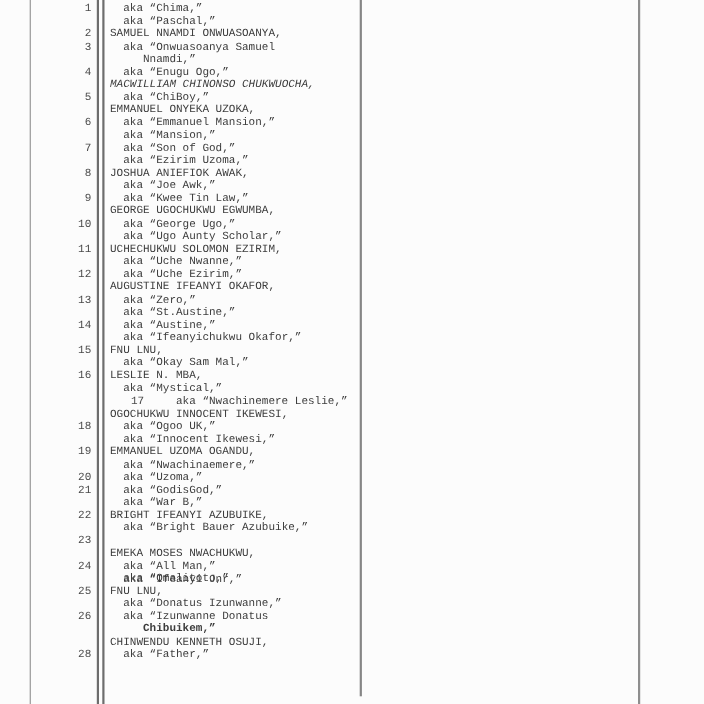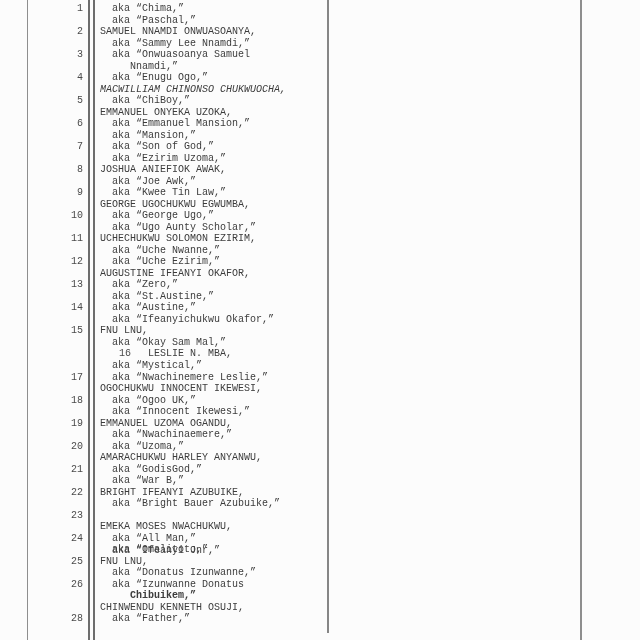--- a/index.html
+++ b/index.html
@@ -68,24 +68,20 @@
       </div>
       <div class="row">
         <span class="num" style="color: rgb(74, 74, 74);"></span>
         <span class="txt" style="color: rgb(60, 60, 60);">  aka “Paschal,”</span>
       </div>
       <div class="row">
         <span class="num" style="color: rgb(74, 74, 74);">2</span>
         <span class="txt" style="color: rgb(60, 60, 60);">SAMUEL NNAMDI ONWUASOANYA,</span>
       </div>
       <div class="row">
-        <span class="num" style="color: rgb(74, 74, 74);"></span>
-        <span class="txt" style="color: rgb(60, 60, 60);">  aka “Sammy Lee Nnamdi,”</span>
-      </div>
-      <div class="row">
         <span class="num" style="color: rgb(74, 74, 74);">3</span>
         <span class="txt" style="color: rgb(60, 60, 60);">  aka “Onwuasoanya Samuel</span>
       </div>
       <div class="row">
         <span class="num" style="color: rgb(74, 74, 74);"></span>
         <span class="txt" style="color: rgb(60, 60, 60);">     Nnamdi,”</span>
       </div>
       <div class="row">
         <span class="num" style="color: rgb(74, 74, 74);">4</span>
         <span class="txt" style="color: rgb(60, 60, 60);">  aka “Enugu Ogo,”</span>
@@ -176,29 +172,29 @@
       </div>
       <div class="row">
         <span class="num" style="color: rgb(74, 74, 74);">15</span>
         <span class="txt" style="color: rgb(60, 60, 60);">FNU LNU,</span>
       </div>
       <div class="row">
         <span class="num" style="color: rgb(74, 74, 74);"></span>
         <span class="txt" style="color: rgb(60, 60, 60);">  aka “Okay Sam Mal,”</span>
       </div>
       <div class="row">
-        <span class="num" style="color: rgb(74, 74, 74); padding-left: 48px;">16</span>
+        <span class="num" style="color: rgb(74, 74, 74);">16</span>
         <span class="txt" style="color: rgb(60, 60, 60);">LESLIE N. MBA,</span>
       </div>
       <div class="row">
         <span class="num" style="color: rgb(74, 74, 74);"></span>
         <span class="txt" style="color: rgb(60, 60, 60);">  aka “Mystical,”</span>
       </div>
       <div class="row">
-        <span class="num" style="color: rgb(74, 74, 74);">17</span>
+        <span class="num" style="color: rgb(74, 74, 74); padding-left: 48px;">17</span>
         <span class="txt" style="color: rgb(60, 60, 60);">  aka “Nwachinemere Leslie,”</span>
       </div>
       <div class="row">
         <span class="num" style="color: rgb(74, 74, 74);"></span>
         <span class="txt" style="color: rgb(60, 60, 60);">OGOCHUKWU INNOCENT IKEWESI,</span>
       </div>
       <div class="row">
         <span class="num" style="color: rgb(74, 74, 74);">18</span>
         <span class="txt" style="color: rgb(60, 60, 60);">  aka “Ogoo UK,”</span>
       </div>
@@ -210,24 +206,20 @@
         <span class="num" style="color: rgb(74, 74, 74);">19</span>
         <span class="txt" style="color: rgb(60, 60, 60);">EMMANUEL UZOMA OGANDU,</span>
       </div>
       <div class="row">
         <span class="num" style="color: rgb(74, 74, 74);"></span>
         <span class="txt" style="color: rgb(60, 60, 60);">  aka “Nwachinaemere,”</span>
       </div>
       <div class="row">
         <span class="num" style="color: rgb(74, 74, 74);">20</span>
         <span class="txt" style="color: rgb(60, 60, 60);">  aka “Uzoma,”</span>
-      </div>
-      <div class="row">
-        <span class="num" style="color: rgb(74, 74, 74);"></span>
-        <span class="txt" style="color: rgb(60, 60, 60);">AMARACHUKWU HARLEY ANYANWU,</span>
       </div>
       <div class="row">
         <span class="num" style="color: rgb(74, 74, 74);">21</span>
         <span class="txt" style="color: rgb(60, 60, 60);">  aka “GodisGod,”</span>
       </div>
       <div class="row">
         <span class="num" style="color: rgb(74, 74, 74);"></span>
         <span class="txt" style="color: rgb(60, 60, 60);">  aka “War B,”</span>
       </div>
       <div class="row">

